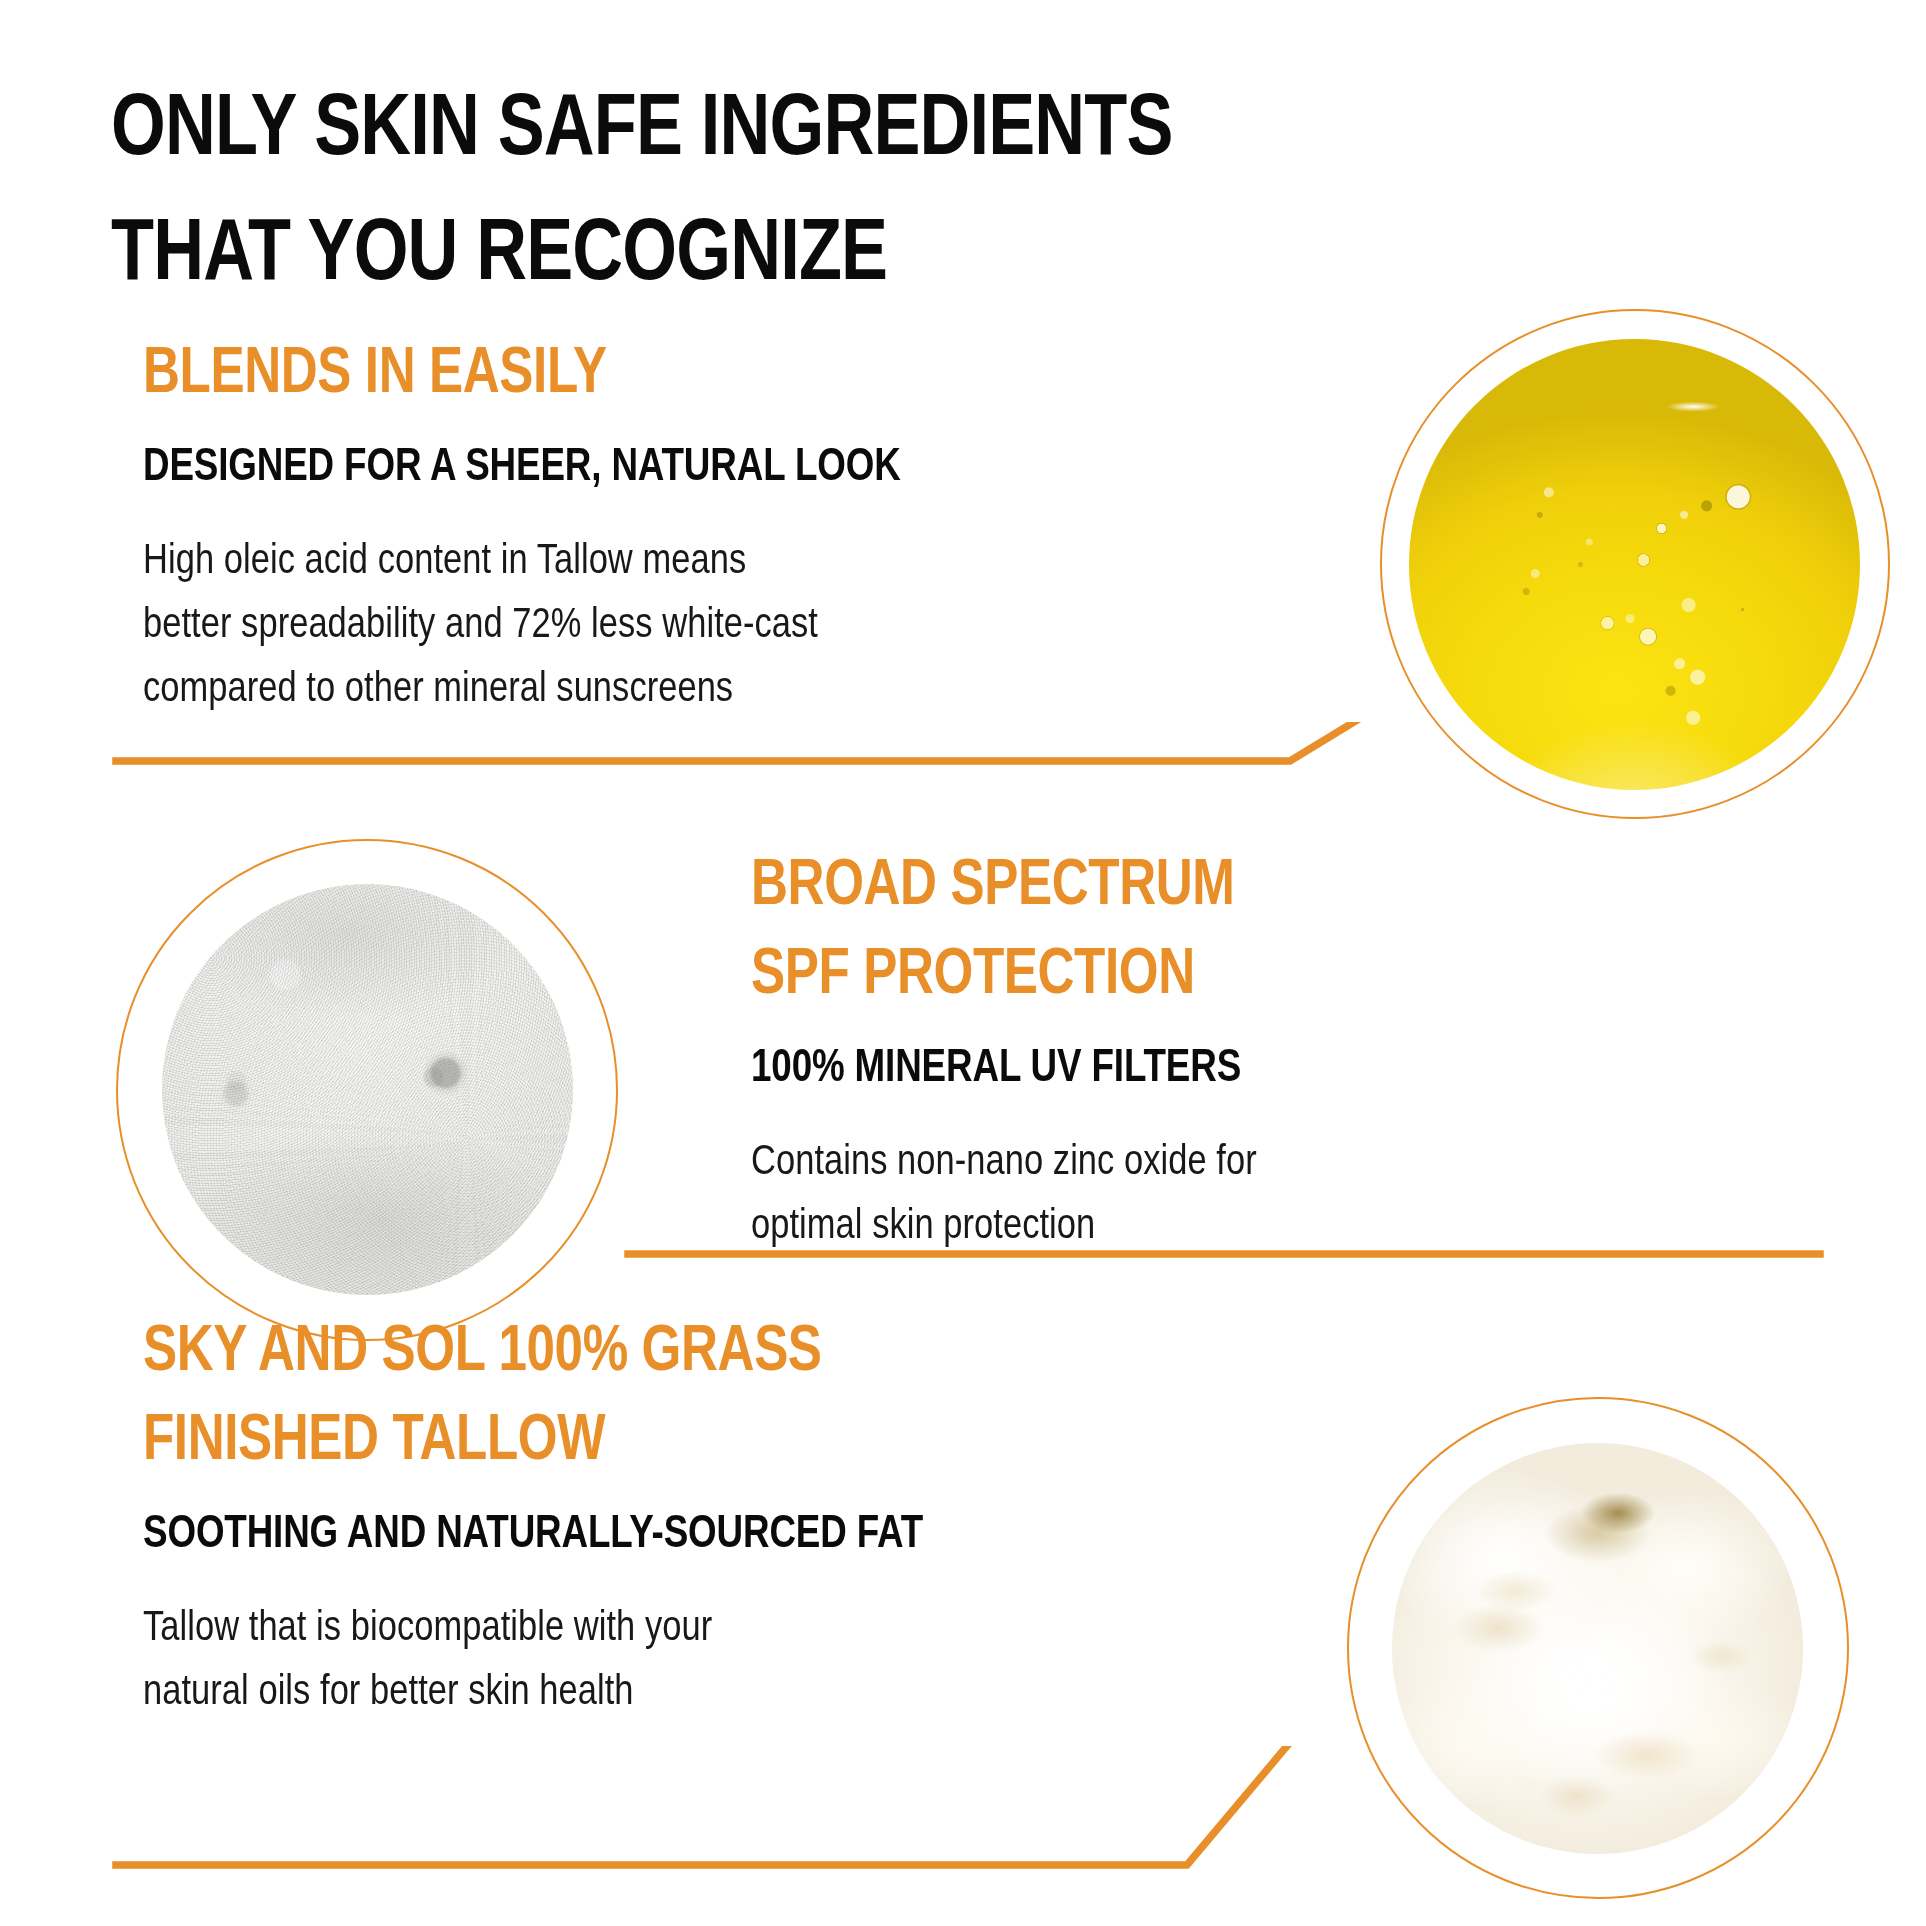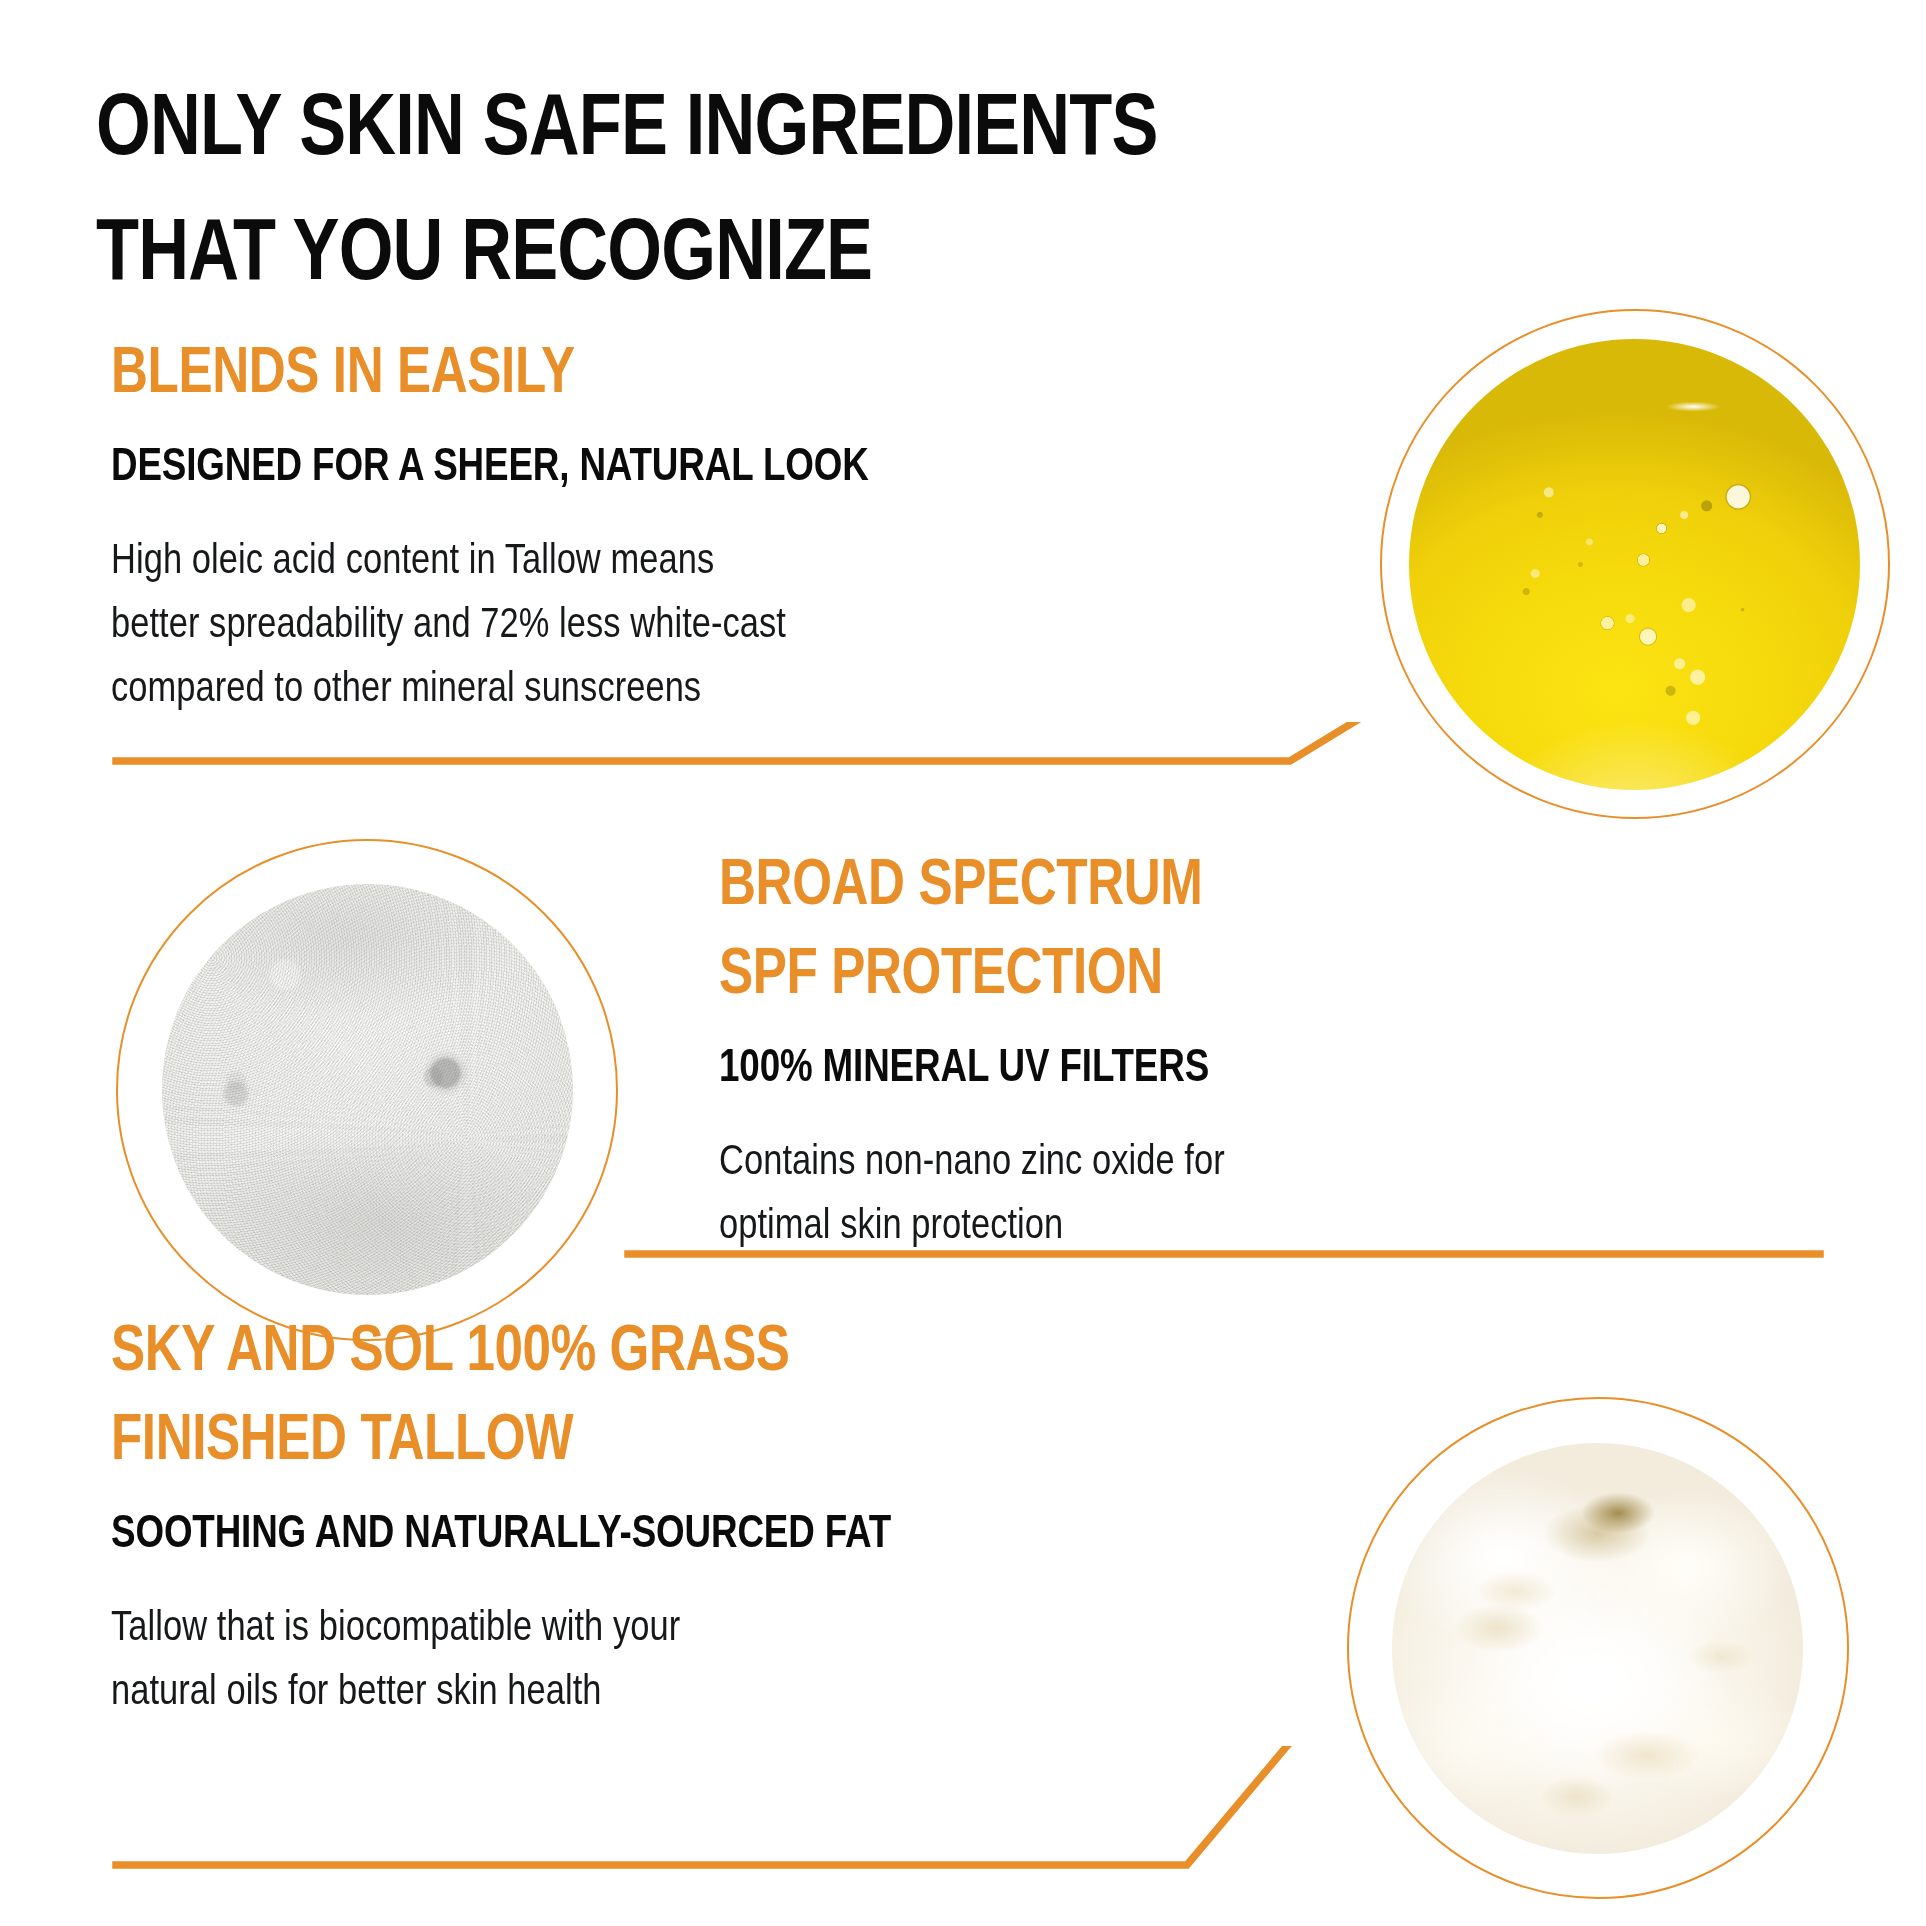--- a/index.html
+++ b/index.html
@@ -5,31 +5,31 @@
   * { margin:0; padding:0; box-sizing:border-box; }
   html,body { background:#ffffff; }
   body {
     width:1926px; height:1926px;
     position:relative; overflow:hidden;
     font-family:"Liberation Sans", sans-serif;
     -webkit-font-smoothing:antialiased;
   }
 
   
-  #title-wrap { position:absolute; left:96px; top:61px; width:1705px; }
+  #title-wrap { position:absolute; left:111px; top:61px; width:1705px; }
   .title-line {
     font-weight:700; color:#0b0b0b;
     font-size:88px; line-height:125px;
     white-space:nowrap;
     transform:scaleX(0.80); transform-origin:left center;
     letter-spacing:-0.012em;
   }
 
   
-  .sec { position:absolute; }
+  .sec { position:absolute;margin-left:32px; }
   .h-orange {
     color:#E88F2A; font-weight:700;
     font-size:64px; line-height:89px;
     white-space:nowrap;
     transform:scaleX(0.80); transform-origin:left center;
     letter-spacing:-0.008em;
   }
   .h-black {
     color:#0b0b0b; font-weight:700;
     font-size:46px; line-height:69px;

